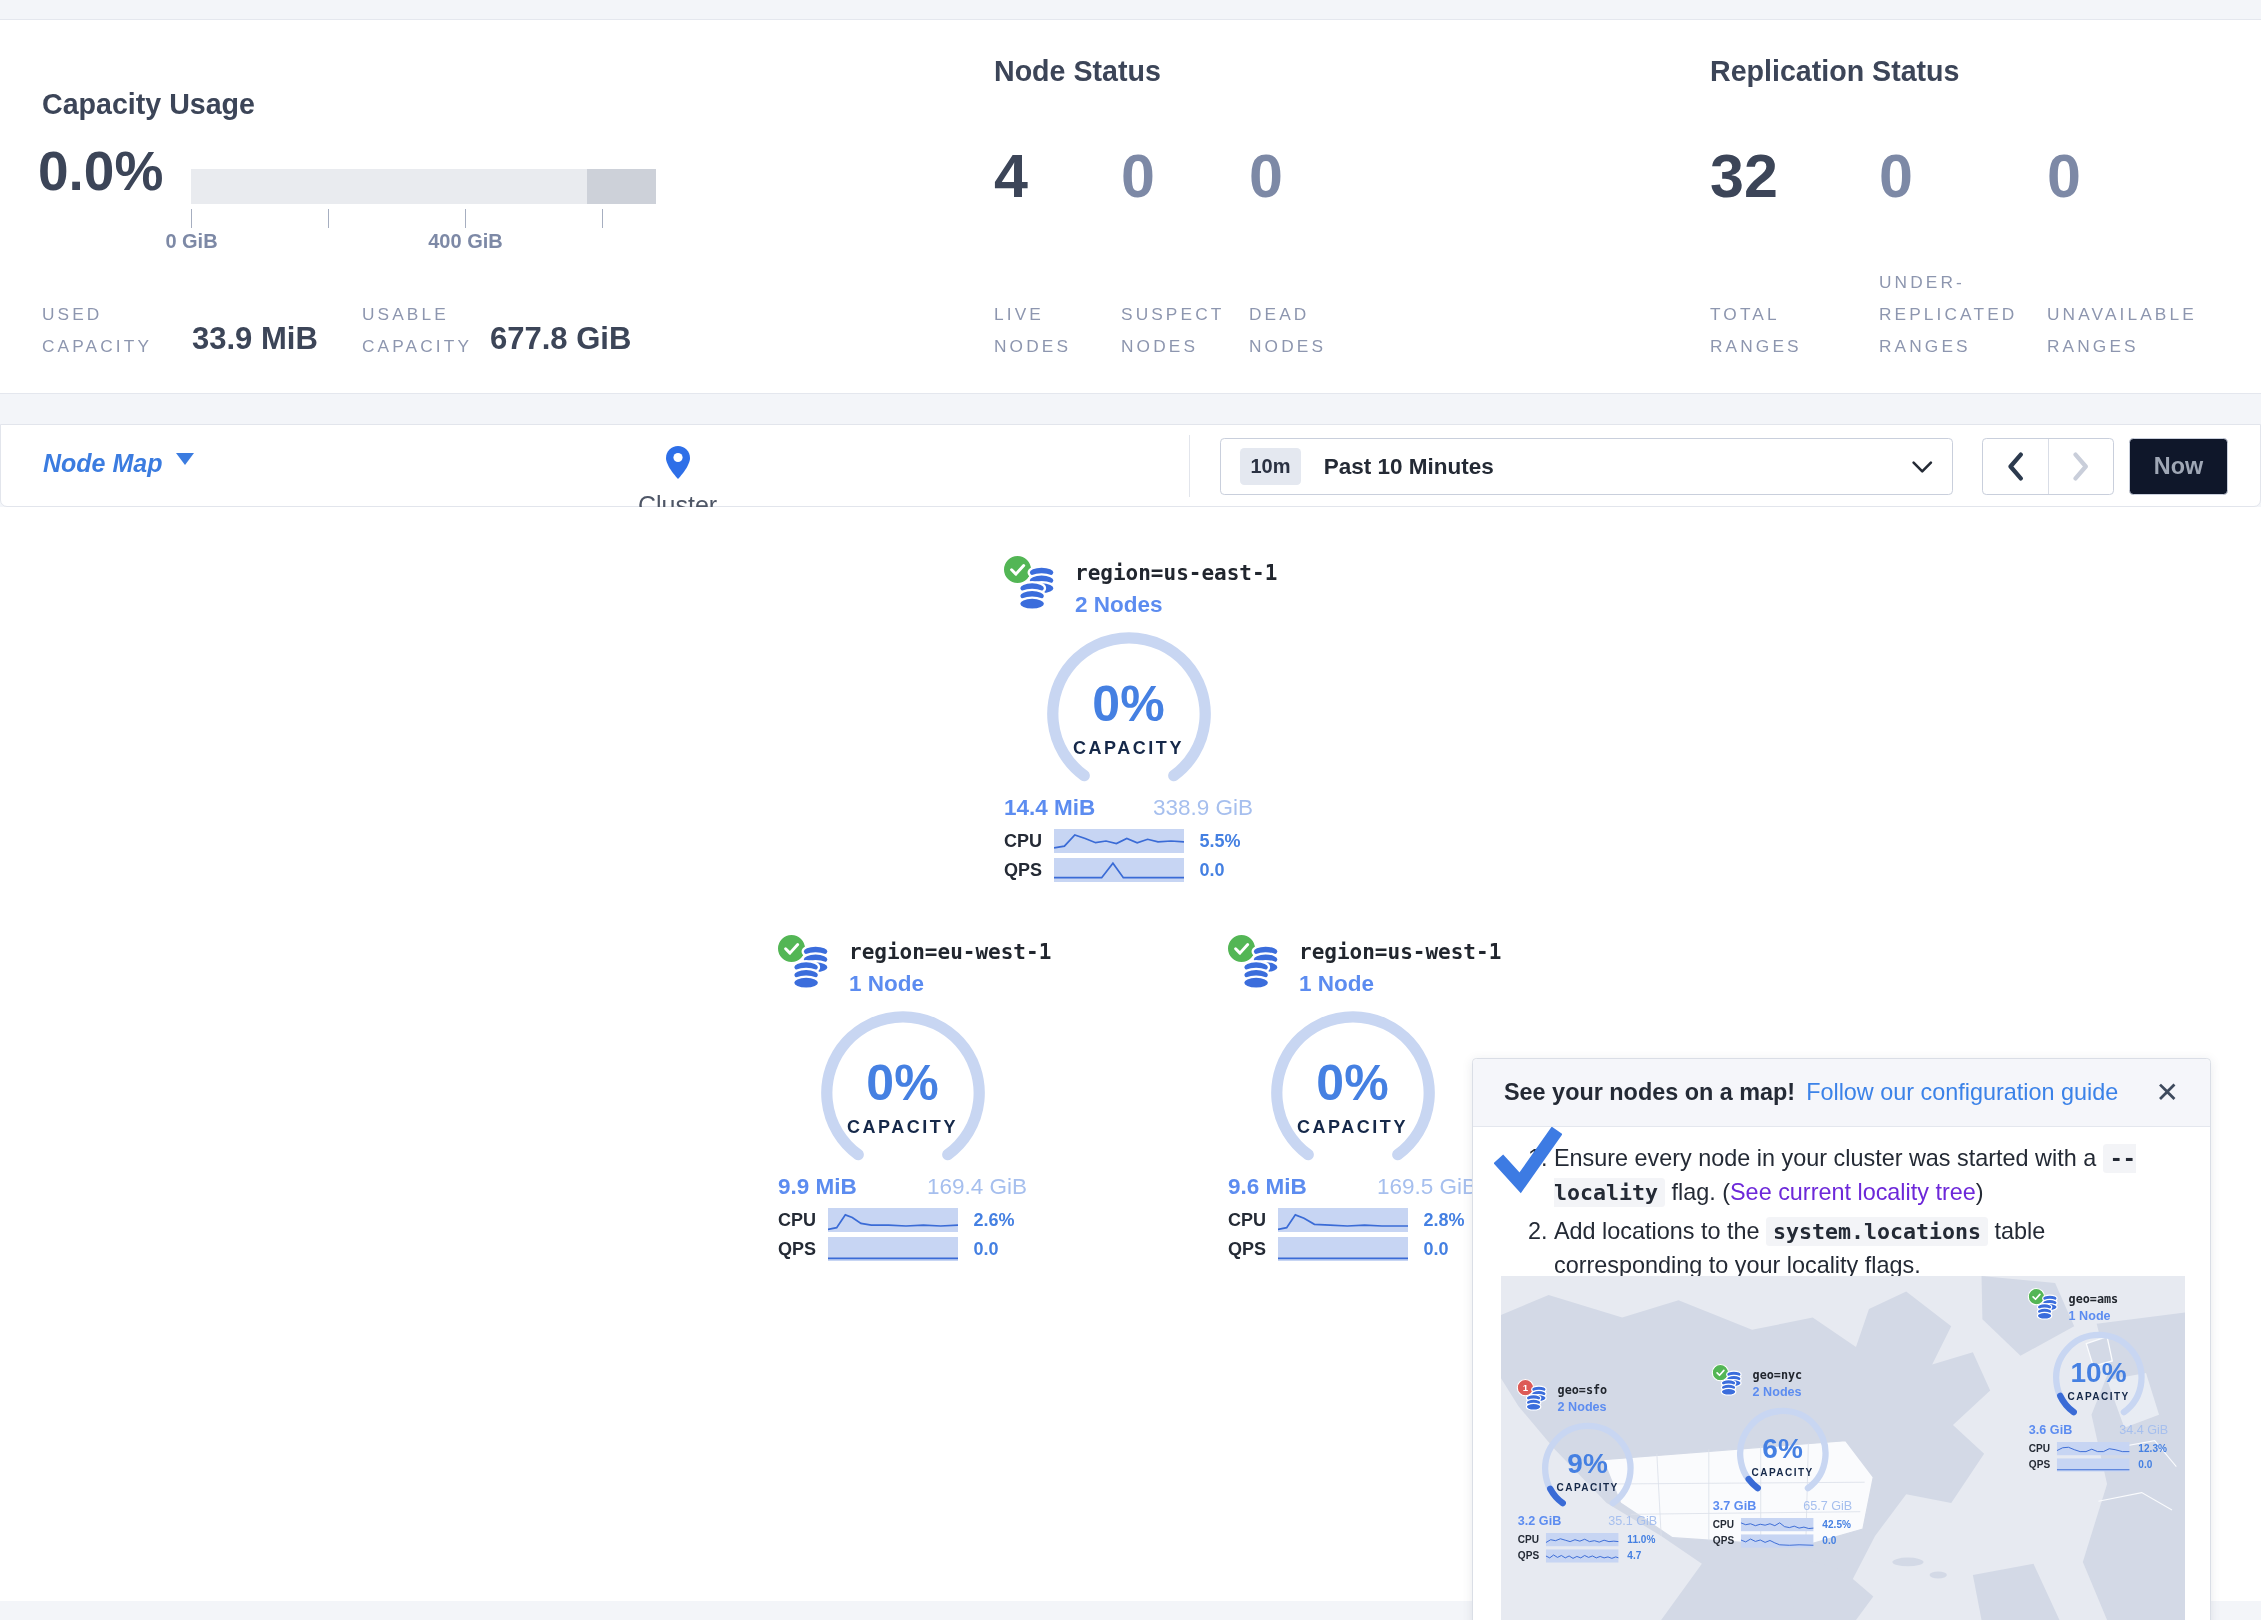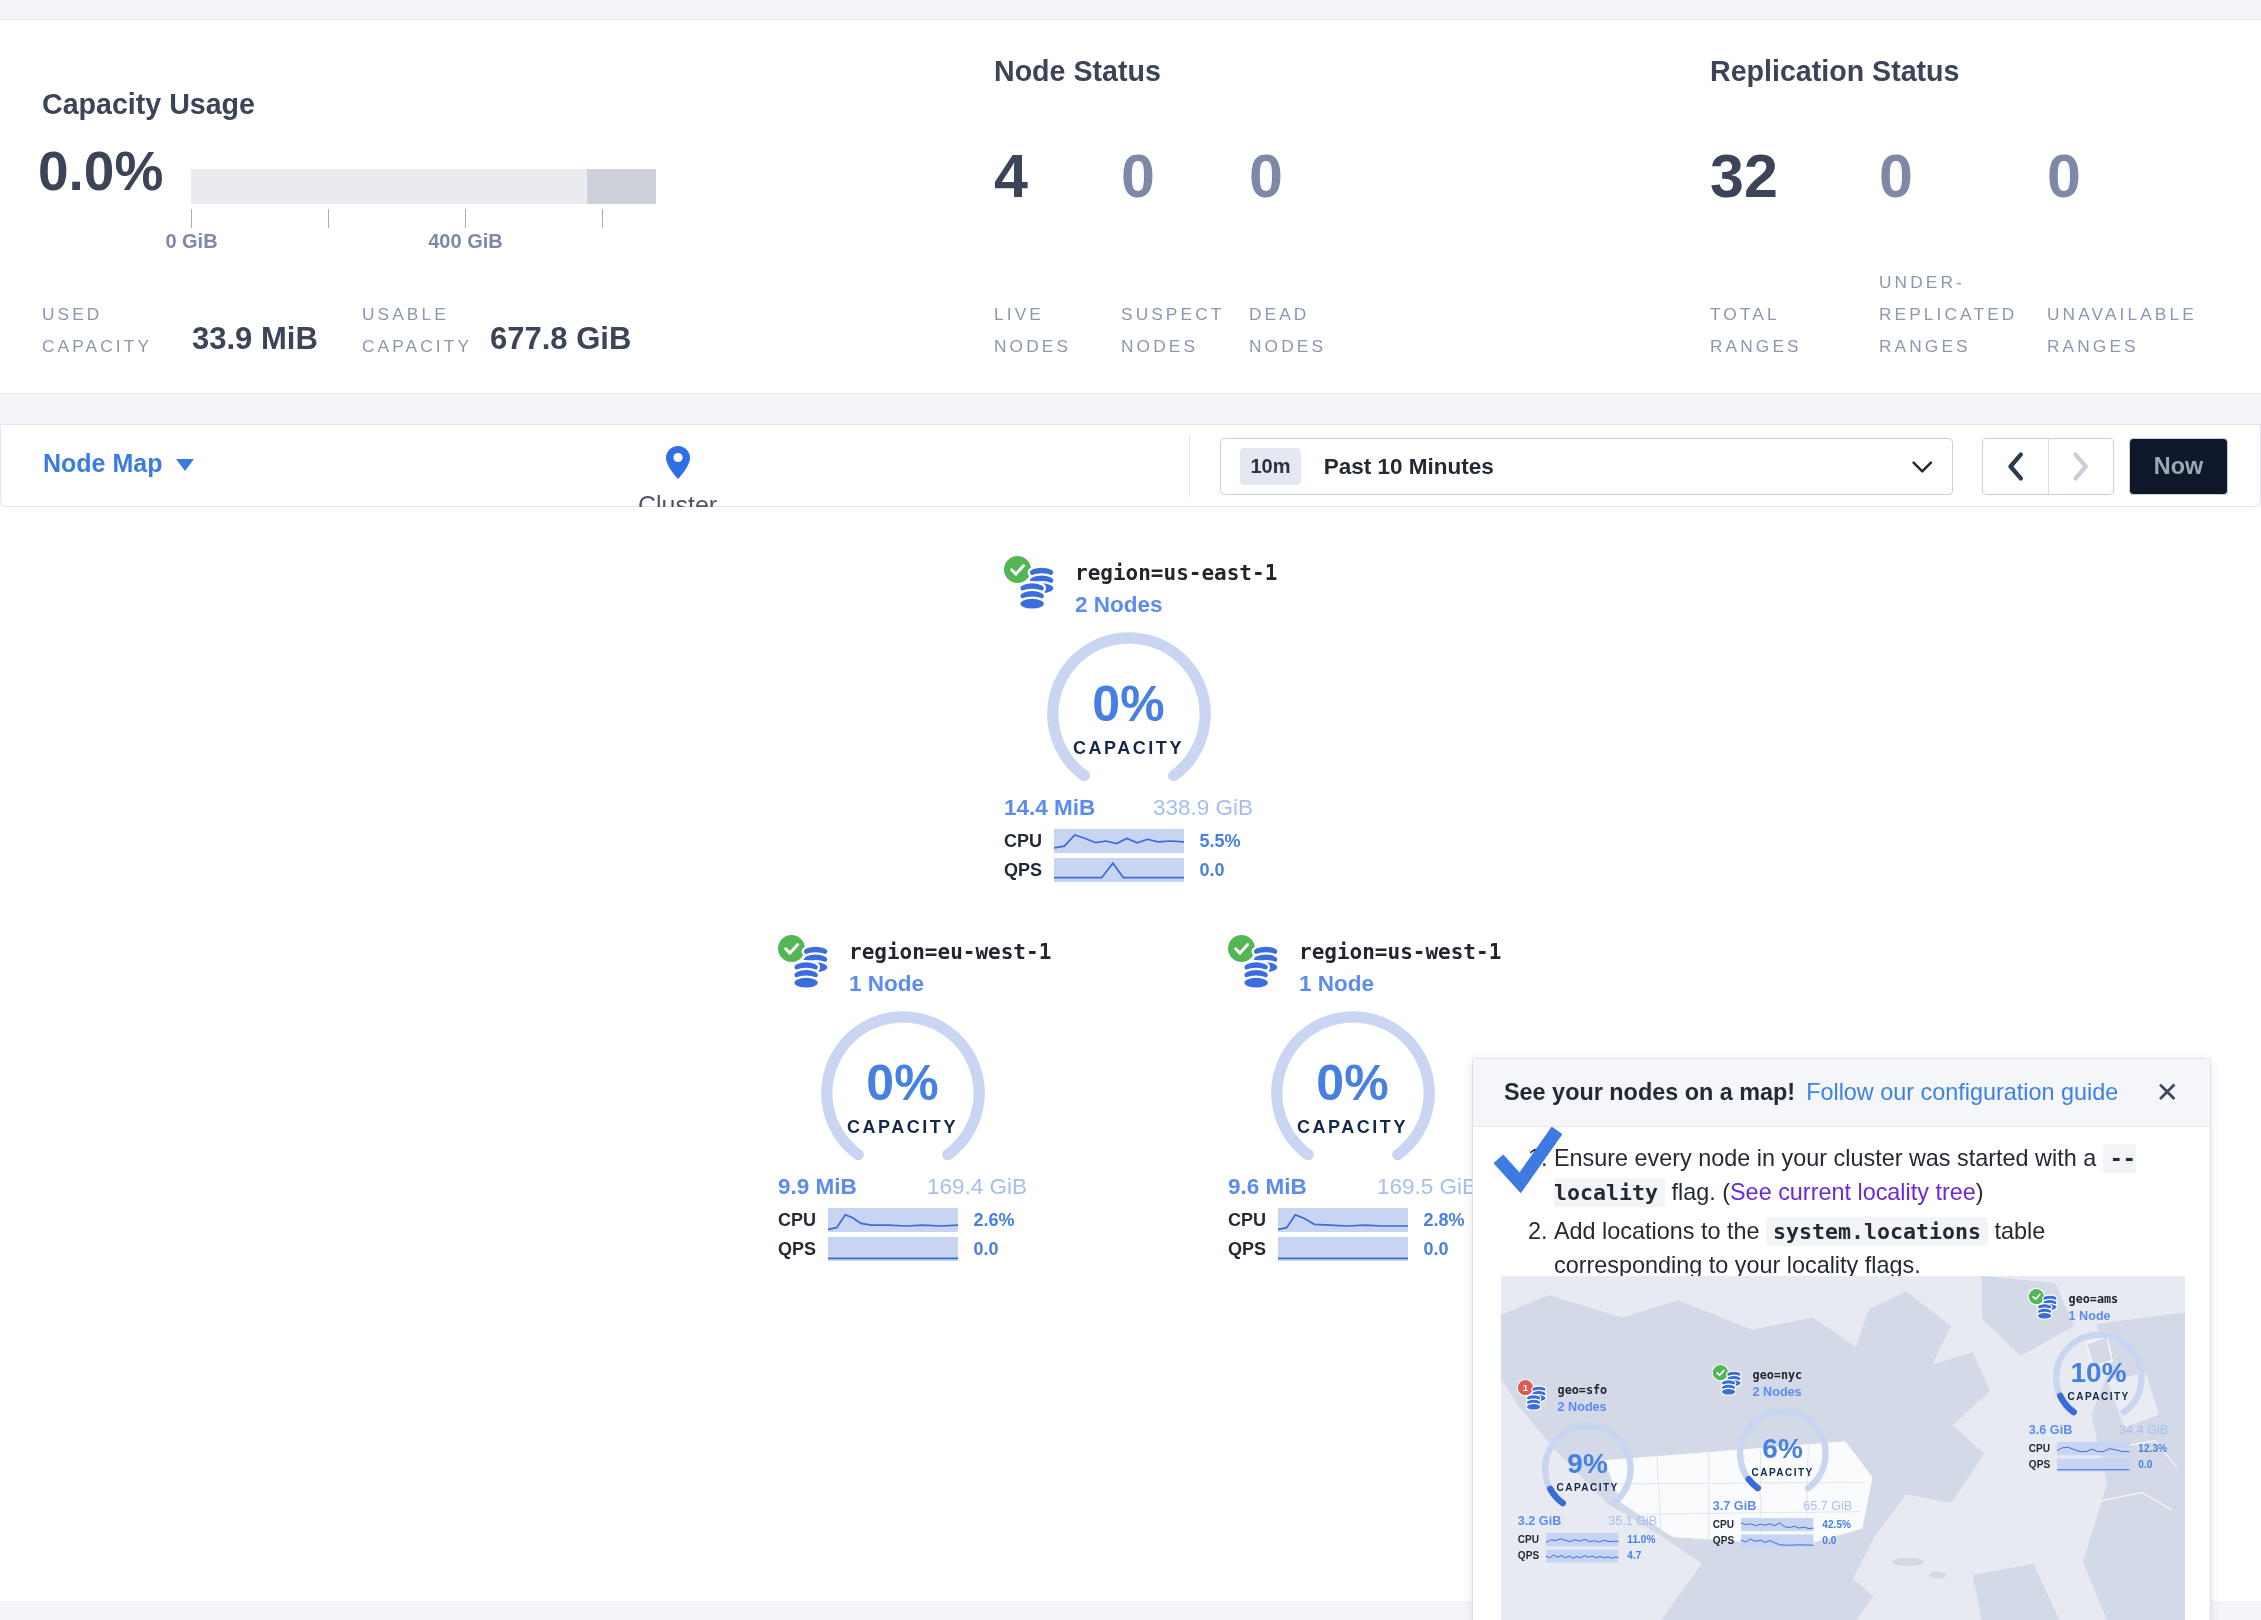--- a/index.html
+++ b/index.html
@@ -15,21 +15,21 @@
   .metric-label { position:absolute; font-size:17.3px; letter-spacing:0.18em; color:#8D96AF; line-height:1.85; display:flex; align-items:flex-end; }
   .metric-value { position:absolute; font-size:31px; font-weight:700; color:#3C4558; }
   .cap-pct { position:absolute; left:38px; top:119px; font-size:55px; font-weight:700; color:#3C4558; }
   .cap-bar { position:absolute; left:191px; top:149px; width:465px; height:35px; background:#E9EBEF; }
   .cap-bar-seg { position:absolute; right:0; top:0; width:69px; height:35px; background:#CDD1D9; }
   .cap-tick { position:absolute; top:189px; width:0.9px; height:19px; background:#A6AEC0; }
   .cap-tick-label { position:absolute; top:210px; width:139px; text-align:center; font-size:20px; color:#7D89A6;font-weight:bold; }
 
   
   .toolbar { position:absolute; left:0; top:424px; width:2261px; height:83px; background:#fff; border:0.9px solid #E2E5EC; border-radius:0 0 7px 7px; }
-  .view-select { position:absolute; left:42px; top:24px; display:flex; align-items:center; gap:14px; cursor:pointer; }
+  .view-select { position:absolute; left:42px; top:24px; display:flex; gap:14px; cursor:pointer;font-style:italic; }
   .view-select span { font-size:25px; font-weight:600; color:#3B7CE0; }
   .tri-down { width:0; height:0; border-left:9.5px solid transparent; border-right:9.5px solid transparent; border-top:12px solid #3B7CE0; margin-top:3.5px; }
   .breadcrumb { position:absolute; left:637px; top:21px; display:flex; align-items:center; gap:12px;flex-direction:column; }
   .breadcrumb span { font-size:25px; color:#4E5666; }
   .tb-divider { position:absolute; left:1188px; top:10.4px; width:0.9px; height:62px; background:#E2E5EC; }
   .time-box { position:absolute; left:1219px; top:13px; width:733px; height:57px; border:0.9px solid #C9CFDC; border-radius:4.3px; background:#fff; display:flex; align-items:center; padding:0 19px; cursor:pointer; }
   .time-badge { background:#E4E8F0; border-radius:4.3px; padding:7px 10.4px; font-size:20px; font-weight:700; color:#2A3142; }
   .time-label { margin-left:23px; font-size:22.5px; font-weight:600; color:#242A35; flex:1; }
   .pager { position:absolute; left:1981px; top:13px; width:132px; height:57px; border:0.9px solid #C9CFDC; border-radius:4.3px; display:flex; background:#fff; }
   .pager .half { flex:1; display:flex; align-items:center; justify-content:center; cursor:pointer; }

